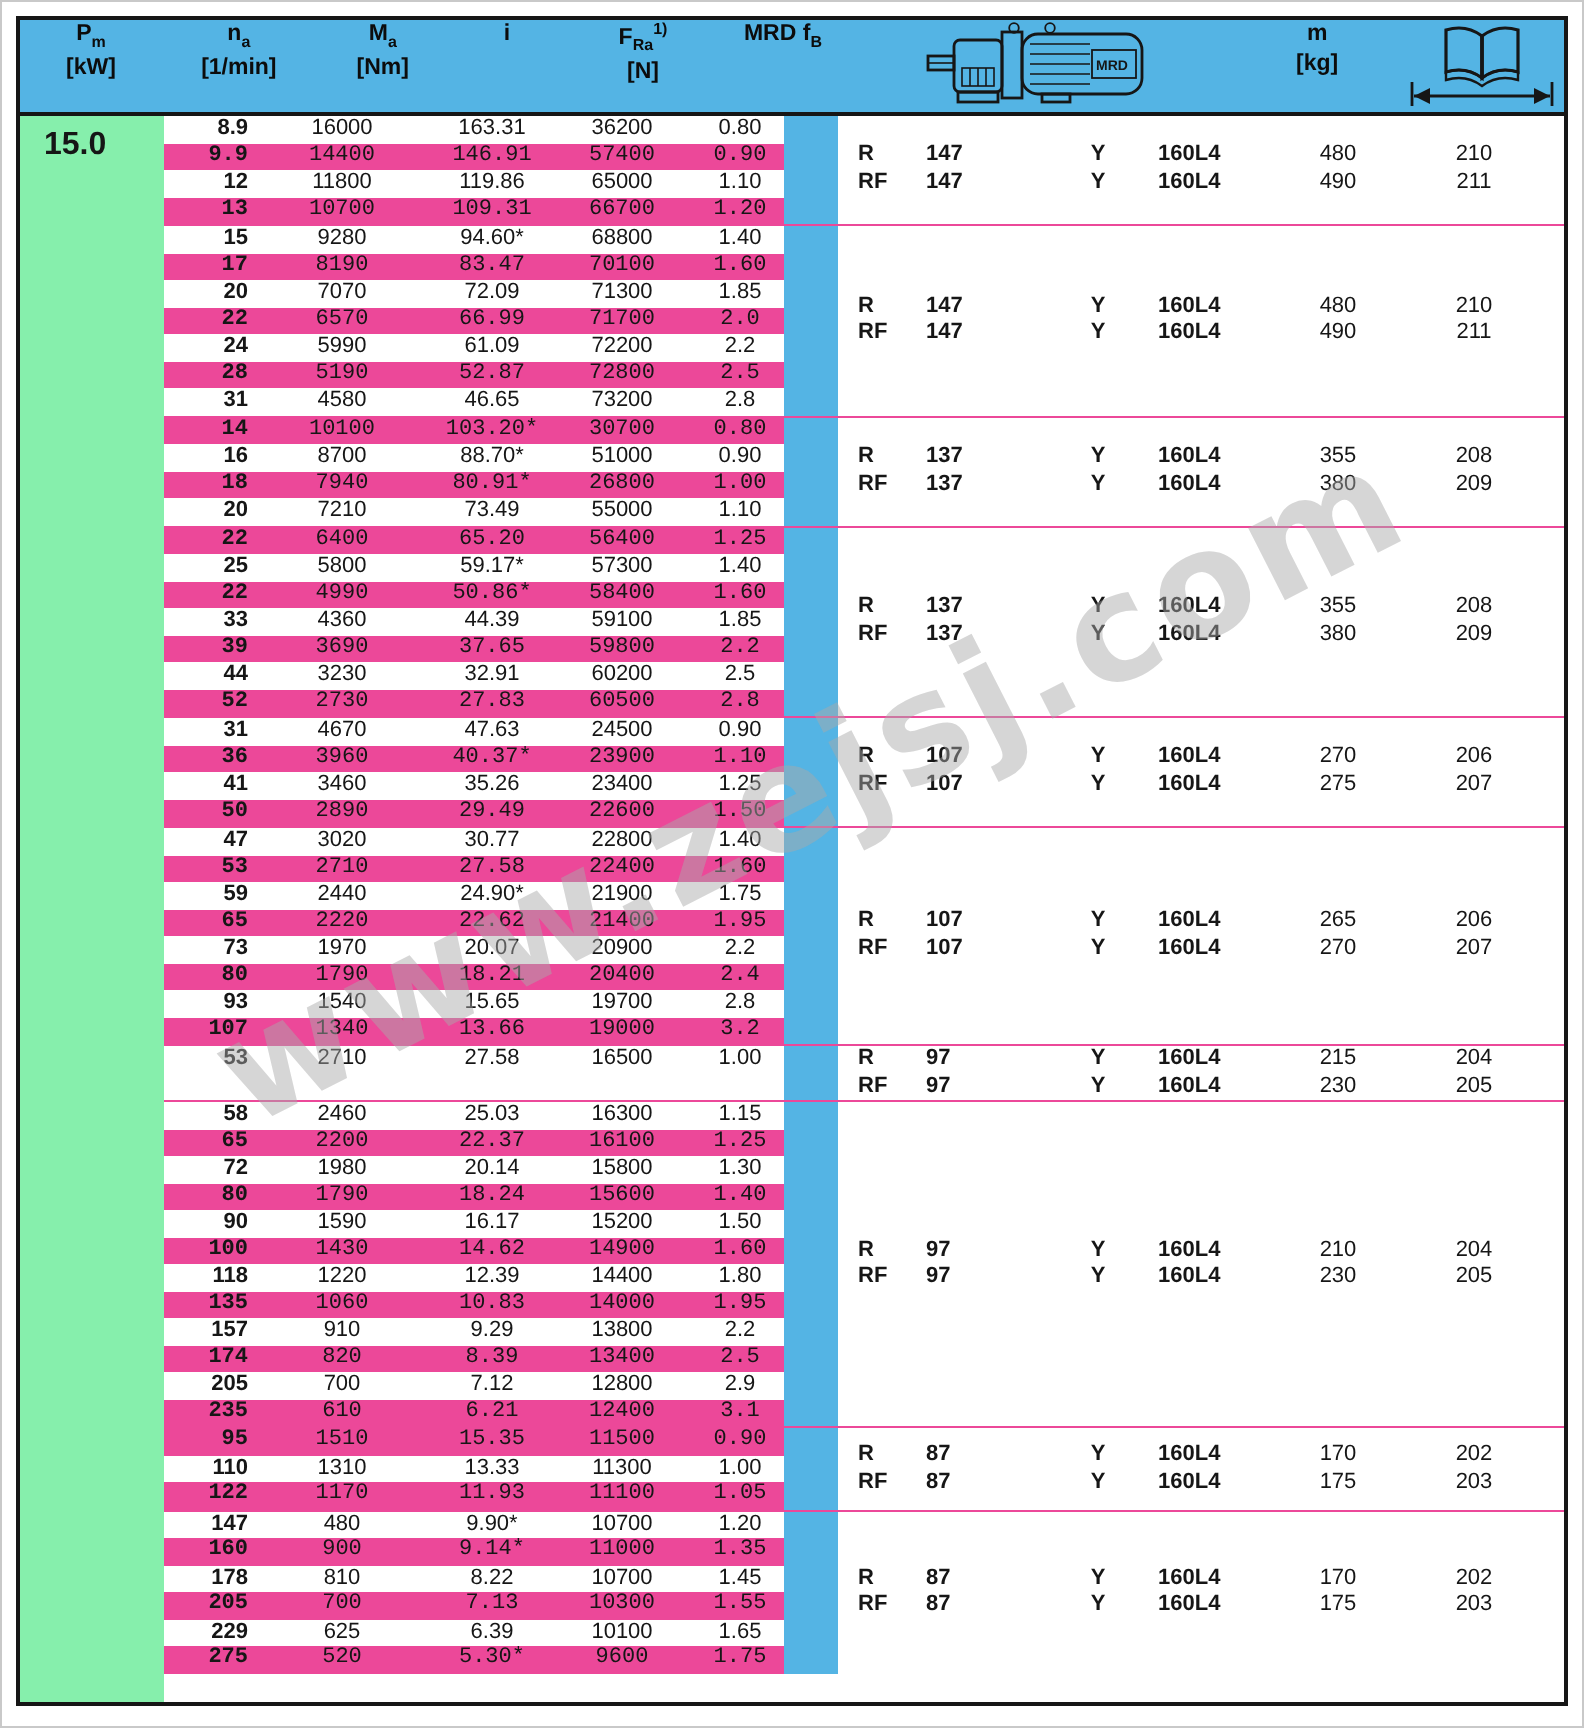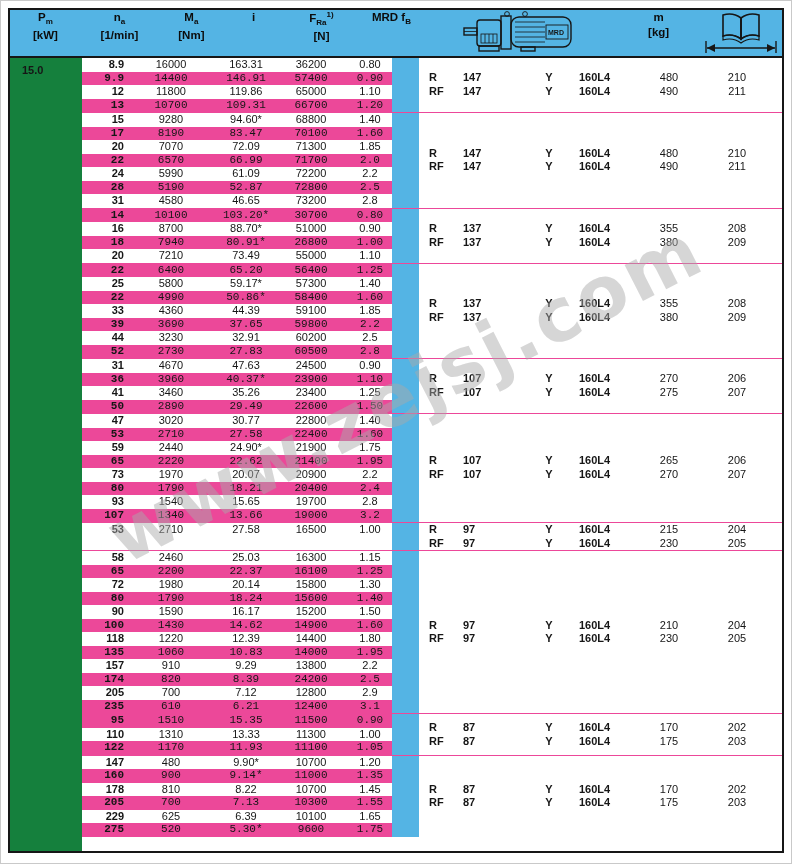--- a/index.html
+++ b/index.html
@@ -41,23 +41,23 @@
   .h-motor { width: 198px; display:flex; justify-content:center; align-items:center; }
   .h-m   { width: 84px; }
   .h-book{ flex: 1; display:flex; justify-content:center; align-items:center; }
   sub { font-size: 8px; }
   sup { font-size: 8px; }
   .unit { font-weight: bold; }
   
   .tbody { flex: 1; display: flex; }
   .pm-col {
     width: 72px; flex: 0 0 72px;
-    font-weight: bold; font-size: 11px;
+    font-weight: bold; font-size: 16px;
     padding: 6px 0 0 12px;
-    background: #15803d;
+    background: #86efac;
   }
   .main { flex: 1; display: flex; flex-direction: column; }
   .section { display: flex; border-top: 1px solid #ec4899; }
   .section:first-child { border-top: none; }
   .rows-area { width: 310px; flex: 0 0 310px; display: flex; flex-direction: column; }
   .row { height: 13.5px; display: flex; font-size: 11px; line-height: 13.6px; white-space: nowrap; }
   .row.shaded { background: #ec4899; font-family: Liberation Mono, monospace; }
   .c-na  { width: 42px; text-align: right; font-weight: bold; }
   .c-ma  { width: 94px; text-align: center; }
   .c-i   { width: 56px; text-align: center; }
@@ -638,21 +638,21 @@
               <div class="c-na">157</div>
               <div class="c-ma">910</div>
               <div class="c-i">9.29</div>
               <div class="c-fra">13800</div>
               <div class="c-fb">2.2</div>
             </div>
             <div class="row shaded">
               <div class="c-na">174</div>
               <div class="c-ma">820</div>
               <div class="c-i">8.39</div>
-              <div class="c-fra">24200</div>
+              <div class="c-fra">13400</div>
               <div class="c-fb">2.5</div>
             </div>
             <div class="row">
               <div class="c-na">205</div>
               <div class="c-ma">700</div>
               <div class="c-i">7.12</div>
               <div class="c-fra">12800</div>
               <div class="c-fb">2.9</div>
             </div>
             <div class="row shaded">

